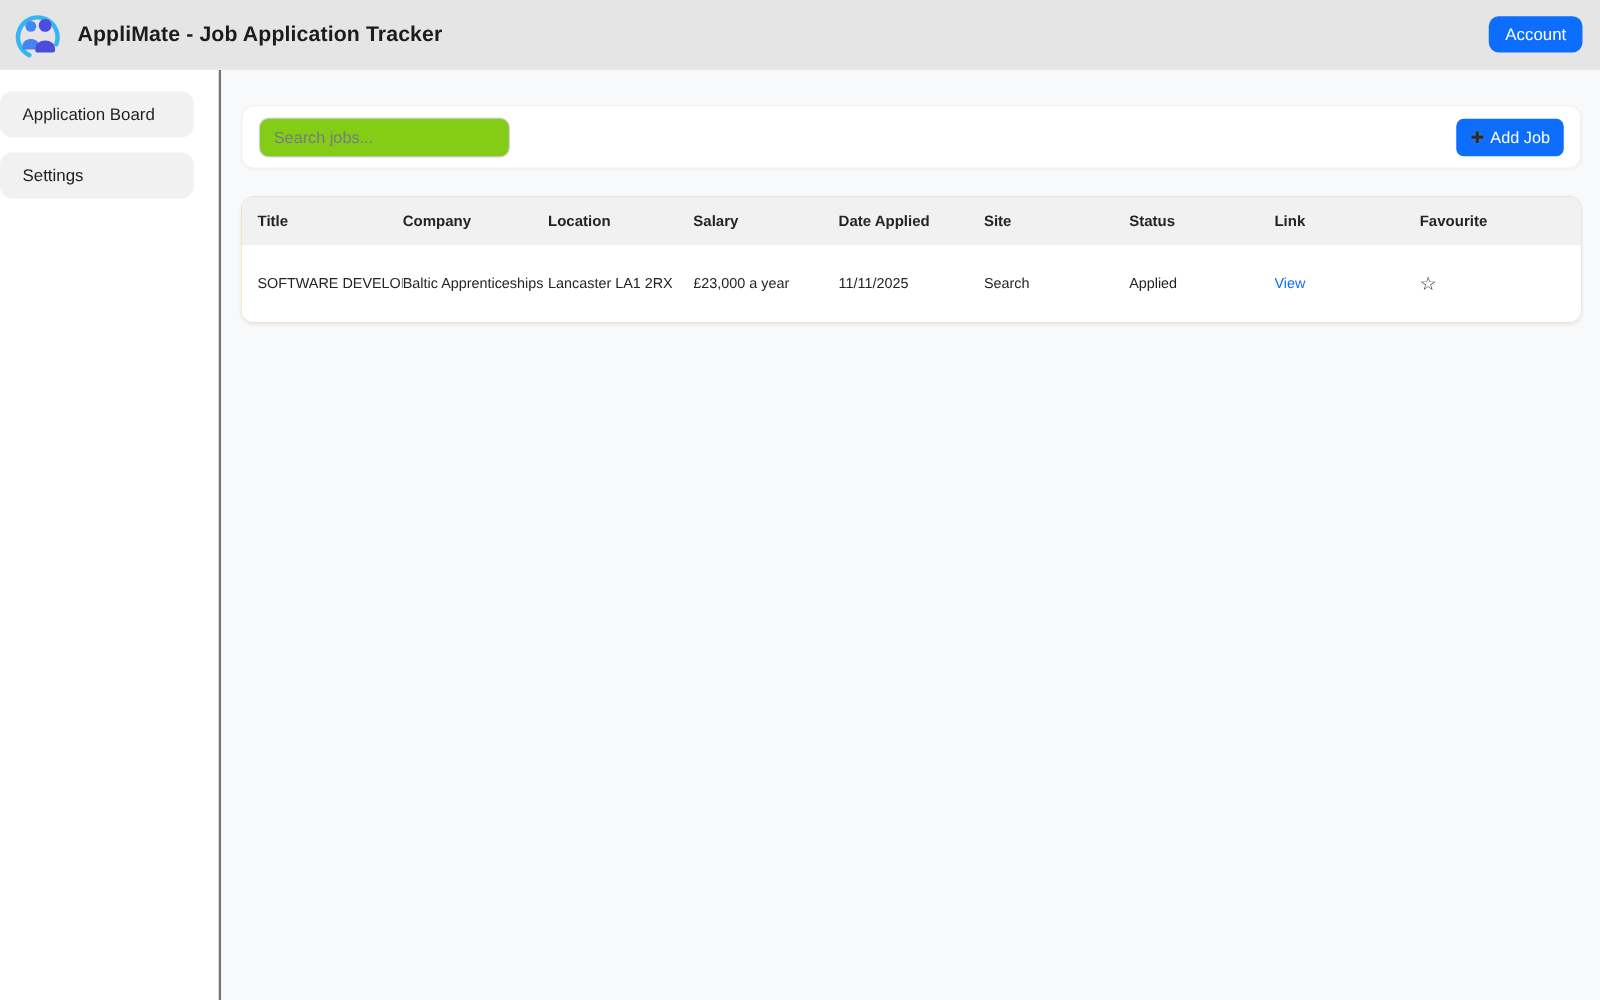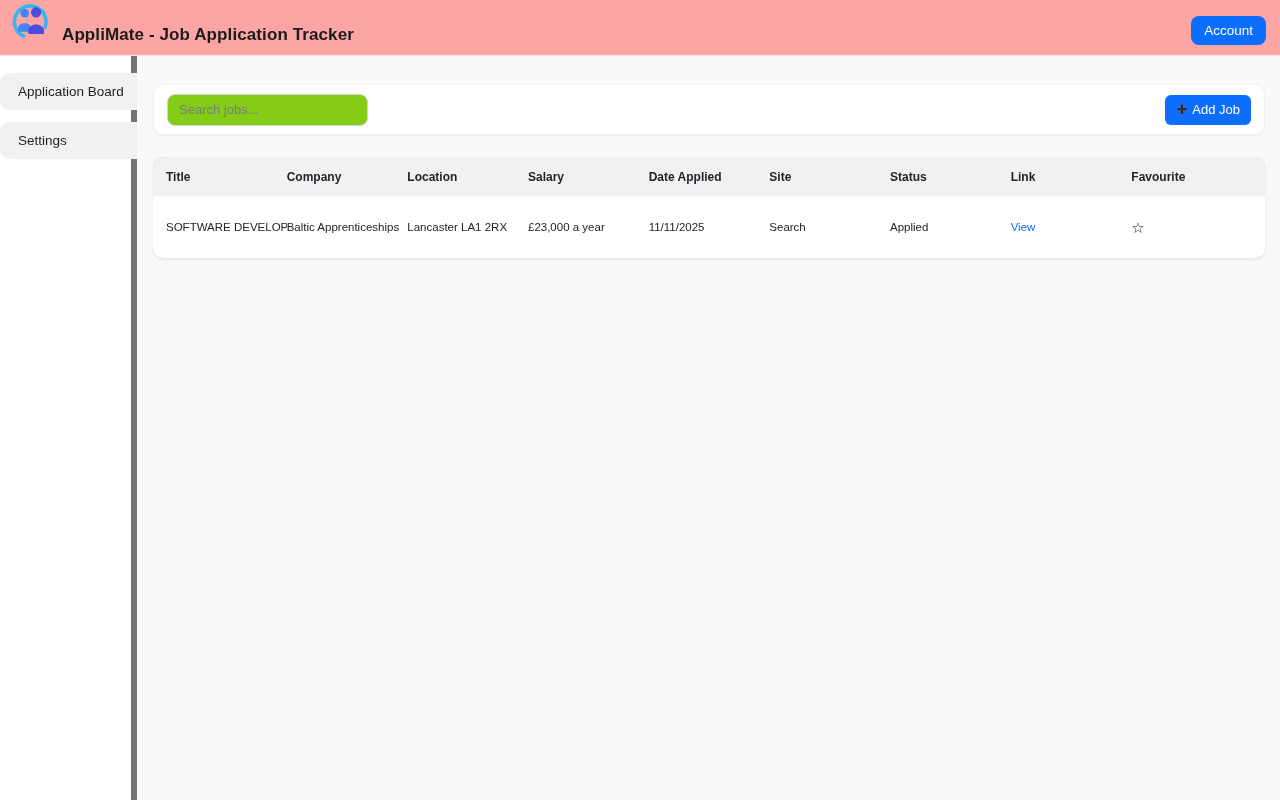--- a/index.html
+++ b/index.html
@@ -7,23 +7,23 @@
   body {
     font-family: "Liberation Sans", "DejaVu Sans", sans-serif;
     background: #ffffff;
     color: #212529;
   }
 
   
   .app-header {
     height: 56px;
     display: flex;
-    align-items: flex-end;
-    padding: 10px 10px;
-    background: #fca5a5;
+    align-items: center;
+    padding: 0 10px;
+    background: #e5e5e5;
     border-bottom: 1px solid #e9ecef;
   }
   .logo-wrap { width: 42px; height: 48px; display: flex; align-items: center; justify-content: center; margin-top: 2px; }
   .app-title {
     font-size: 17px;
     font-weight: 600;
     color: #1c1c1c;
     margin-left: 10px;
     letter-spacing: 0.1px;
   }
@@ -37,23 +37,23 @@
     padding: 7px 13px;
     font-size: 13.5px;
     font-family: inherit;
     cursor: pointer;
   }
 
   
   .layout { display: flex; height: 744px; }
 
   .sidebar {
-    width: 137px;
-    background: #ffffff;
-    border-right: 6px solid #737373;
+    width: 177px;
+    background: #ffffff;
+    border-right: 2px solid #737373;
     padding-top: 17px;
     flex-shrink: 0;
   }
   .side-item {
     width: 155px;
     height: 37px;
     background: #f1f1f1;
     border-radius: 10px;
     display: flex;
     align-items: center;

